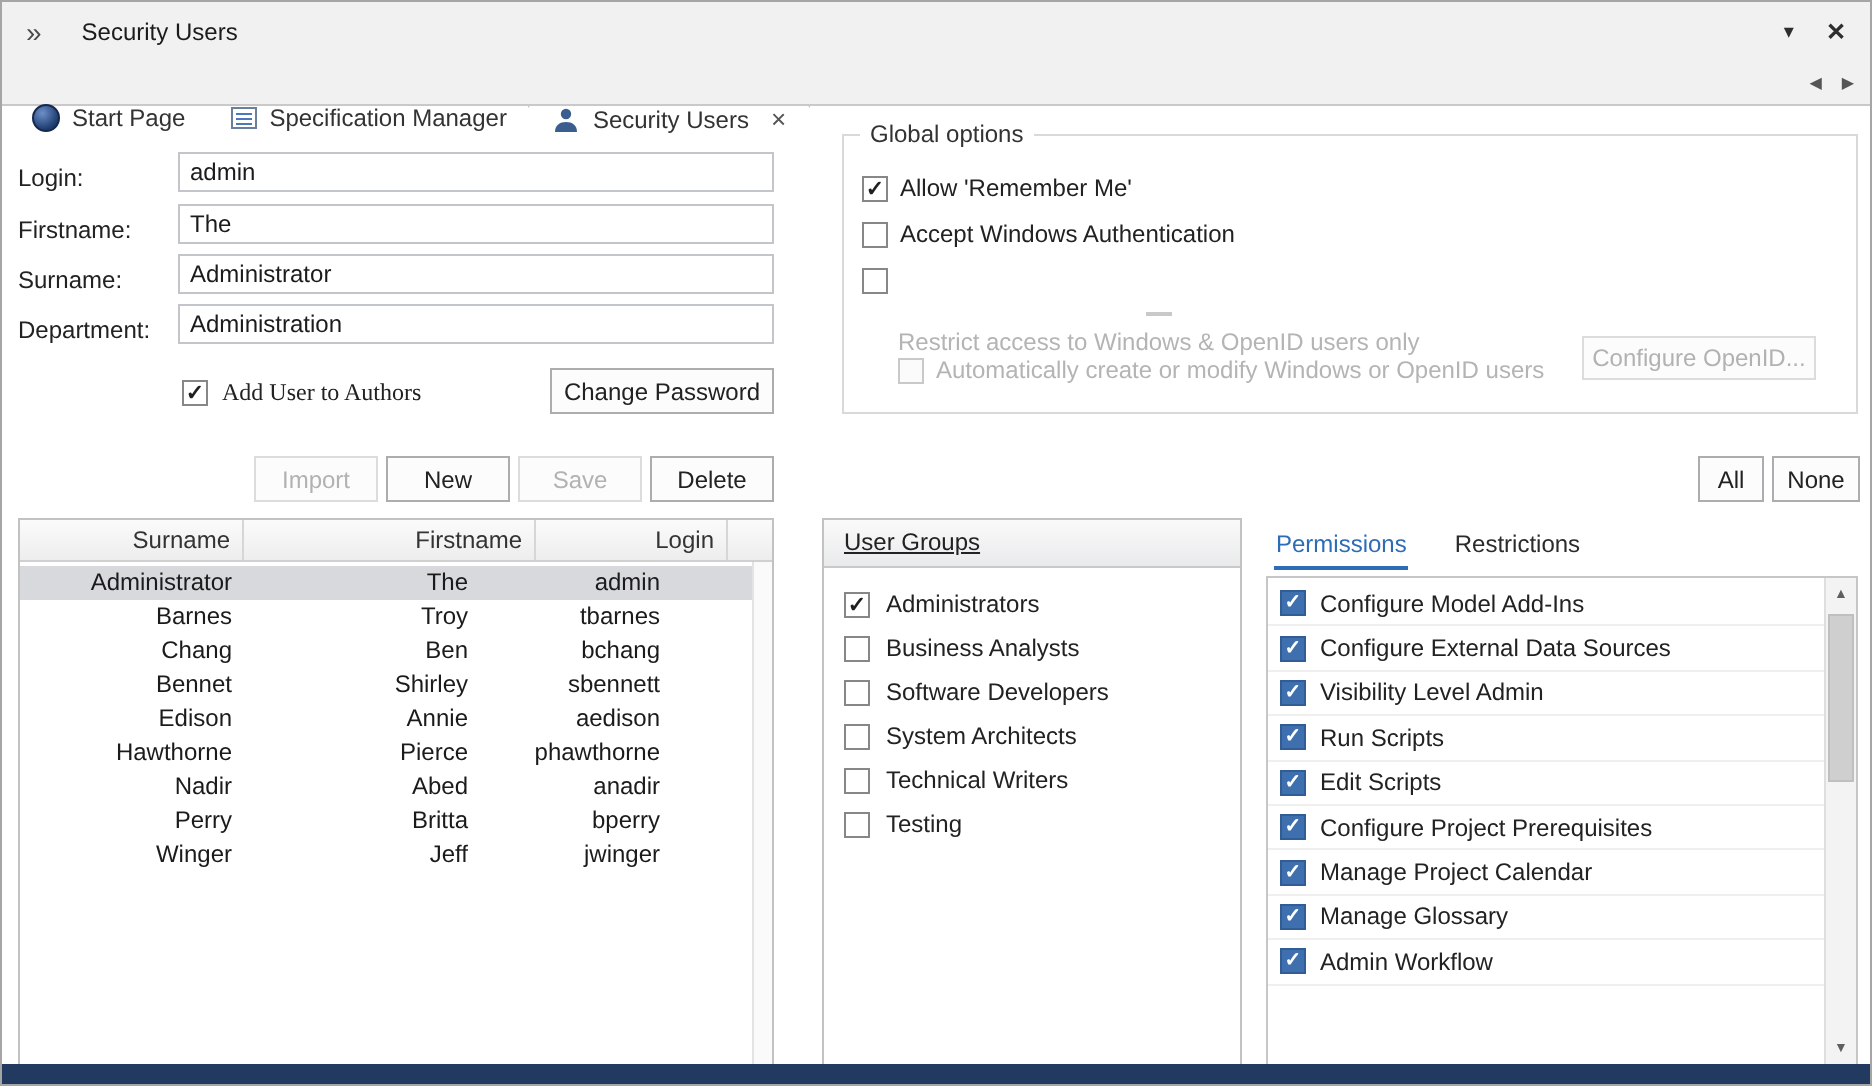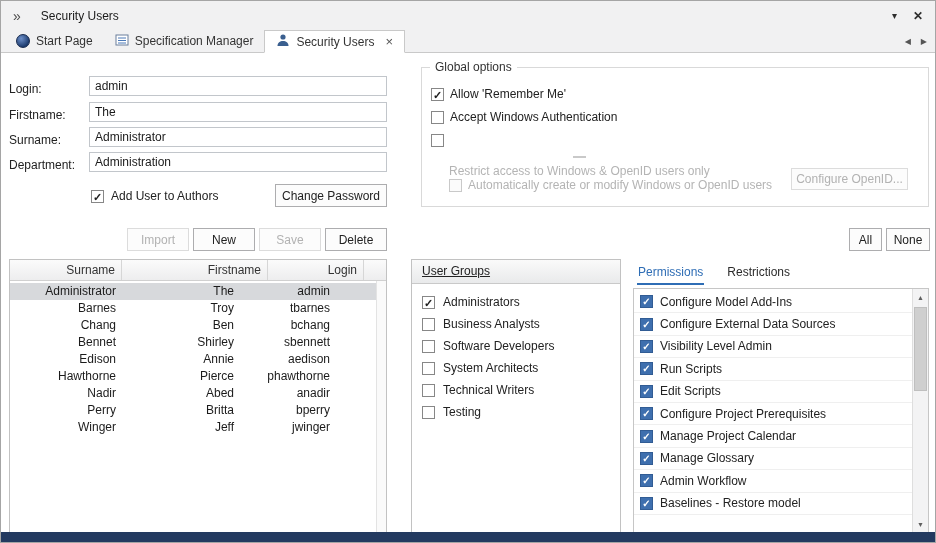--- a/index.html
+++ b/index.html
@@ -13,35 +13,35 @@
   .collapse{font-size:14px;color:#4a4a4a;}
   .win-title{margin-left:20px;color:#1b1b1b;}
   .tb-controls{margin-left:auto;display:flex;align-items:center;gap:16px;}
   .tb-btn{color:#2e2e2e;}
   .tb-btn.dd{font-size:10px;}
   .tb-btn.cl{font-size:12px;font-weight:bold;}
 
   
   .tabbar{position:absolute;left:0;top:29px;width:100%;height:23px;background:#f1f1f2;
           border-bottom:1px solid #c9c9c9;display:flex;align-items:stretch;padding-left:4px;}
-  .doc-tab{display:flex;align-items:center;gap:6px;padding:0 11px;color:#333;}
+  .doc-tab{display:flex;gap:6px;padding:0 11px;color:#333;margin-top:22px;}
   .doc-tab.active{background:#fff;border:1px solid #c9c9c9;border-bottom:1px solid #fff;
                   margin-bottom:-1px;z-index:2;}
   .tab-close{margin-left:5px;color:#555;font-size:13px;line-height:1;}
   .tab-nav{margin-left:auto;display:flex;align-items:center;gap:10px;padding-right:8px;
            font-size:8px;color:#555;}
   .globe{width:14px;height:14px;border-radius:50%;
          background:radial-gradient(circle at 35% 30%, #6d8fc9, #1c3b6e 72%);
          border:1px solid #16294d;display:inline-block;}
 
   
   .flabel{position:absolute;left:8px;height:20px;line-height:20px;color:#222;}
   .finput{position:absolute;left:88px;width:298px;height:20px;border:1px solid #c2c6cb;
           padding:0 5px;font:12px "Liberation Sans",sans-serif;color:#1b1b1b;background:#fff;}
-  .author-row{position:absolute;left:90px;top:188px;display:flex;align-items:center;gap:7px;}
+  .author-row{position:absolute;left:90px;top:188px;display:flex;align-items:center;gap:7px;font-family:Liberation Serif, serif;}
 
   
   .btn{position:absolute;display:flex;align-items:center;justify-content:center;
        background:#fcfcfc;border:1px solid #adadaf;color:#222;}
   .btn.disabled{background:#fcfcfc;border-color:#dcdcdc;color:#b2b2b2;}
   .actions{position:absolute;left:8px;top:227px;width:378px;height:23px;
            display:flex;justify-content:flex-end;gap:4px;}
   .btn.act{position:static;width:62px;height:23px;}
 
   
@@ -317,24 +317,20 @@
           <span class="cbl">Manage Project Calendar</span>
         </div>
         <div class="citem p">
           <span class="cb blue checked"></span>
           <span class="cbl">Manage Glossary</span>
         </div>
         <div class="citem p">
           <span class="cb blue checked"></span>
           <span class="cbl">Admin Workflow</span>
         </div>
-        <div class="citem p">
-          <span class="cb blue checked"></span>
-          <span class="cbl">Baselines - Restore model</span>
-        </div>
       </div>
     <div class="sbar">
       <div class="sarrow up">▲</div>
       <div class="sthumb"></div>
       <div class="sarrow down">▼</div>
     </div>
   </div>
 
   <div class="bottombar"></div>
 </div>

